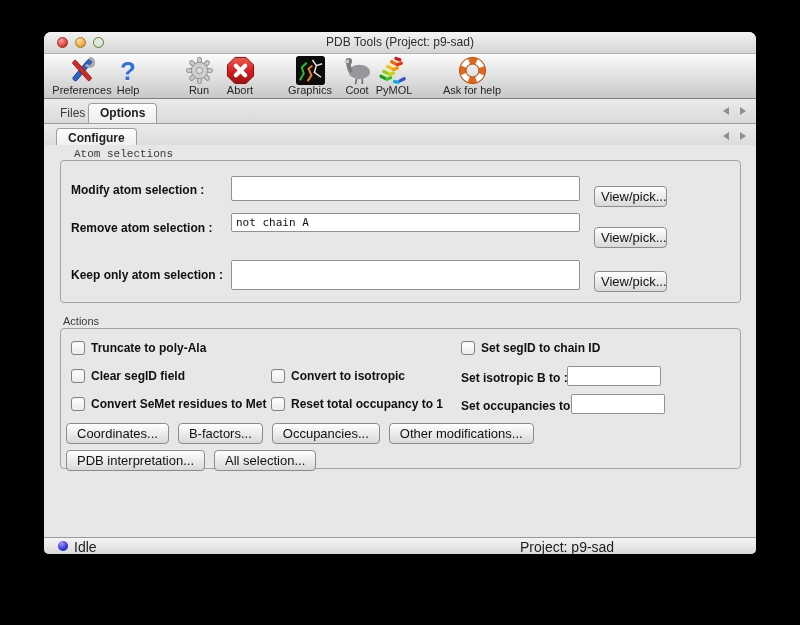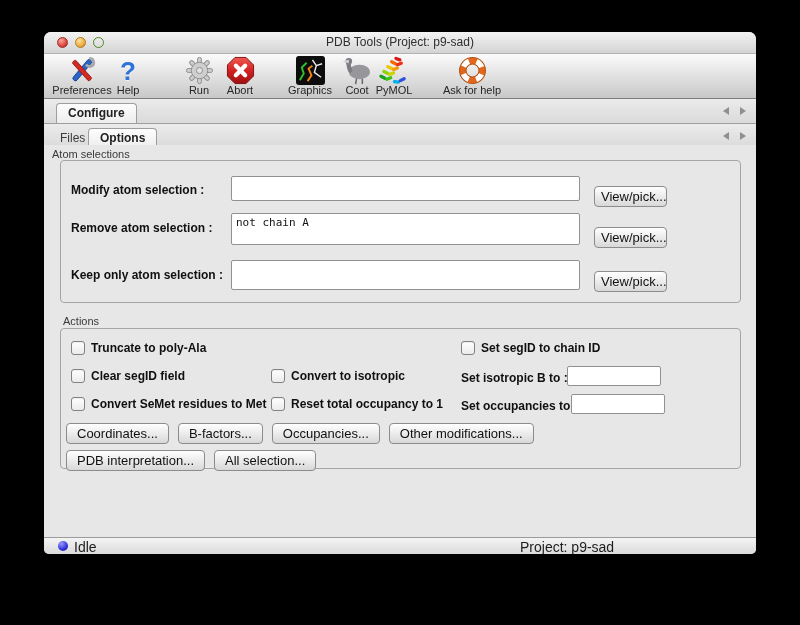--- a/index.html
+++ b/index.html
@@ -186,53 +186,53 @@
           <circle cx="15" cy="15" r="10" fill="none" stroke="#e2661c" stroke-width="6.6" stroke-dasharray="7.854 7.854" stroke-dashoffset="3.93"></circle>
           <circle cx="15" cy="15" r="13.4" fill="none" stroke="#b05515" stroke-width="1.1"></circle>
           <circle cx="15" cy="15" r="6.7" fill="none" stroke="#b05515" stroke-width="1.1"></circle>
         </svg>
       </span>
       <span class="tlabel">Ask for help</span>
     </div>
   </div>
 
   <div class="tabrow">
-    <div class="tab active" style="left:12px;">
-      <span>Configure</span>
+    <div class="tab plain" style="left:5px;">
+      <span>Files</span>
+    </div>
+    <div class="tab active" style="left:44px;">
+      <span>Options</span>
     </div>
     <div class="arrows">
       <span class="arr-l"></span>
       <span class="arr-r"></span>
     </div>
   </div>
 
   <div class="tabrow">
-    <div class="tab plain" style="left:5px;">
-      <span>Files</span>
-    </div>
-    <div class="tab active" style="left:44px;">
-      <span>Options</span>
+    <div class="tab active" style="left:12px;">
+      <span>Configure</span>
     </div>
     <div class="arrows">
       <span class="arr-l"></span>
       <span class="arr-r"></span>
     </div>
   </div>
 
   <div class="content">
 
-    <div class="grouplabel" style="left:8px;top:3px;">Atom selections</div>
+    <div class="grouplabel" style="left:30px;top:3px;font-family:Liberation Mono, monospace;">Atom selections</div>
 
     <div class="groupbox" style="left:16px;top:15px;width:681px;height:143px;">
       <span class="row-label" style="left:10px;top:22px;">Modify atom selection :</span>
       <textarea class="sel-field" style="top: 15px; height: 25px;" spellcheck="false"></textarea>
       <button class="btn viewpick" style="top:25px;">View/pick...</button>
 
       <span class="row-label" style="left:10px;top:60px;">Remove atom selection :</span>
-      <textarea class="sel-field" style="top: 52px; height: 32px;" spellcheck="false">not chain A</textarea>
+      <textarea class="sel-field" style="top: 52px; height: 19px;" spellcheck="false">not chain A</textarea>
       <button class="btn viewpick" style="top:66px;">View/pick...</button>
 
       <span class="row-label" style="left:10px;top:107px;">Keep only atom selection :</span>
       <textarea class="sel-field" style="top: 99px; height: 30px;" spellcheck="false"></textarea>
       <button class="btn viewpick" style="top:110px;">View/pick...</button>
     </div>
 
     <div class="grouplabel" style="left:19px;top:170px;">Actions</div>
 
     <div class="groupbox" style="left:16px;top:183px;width:681px;height:141px;">

